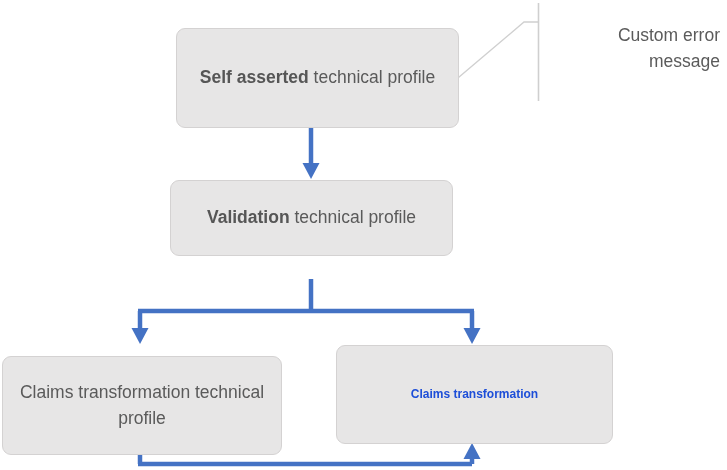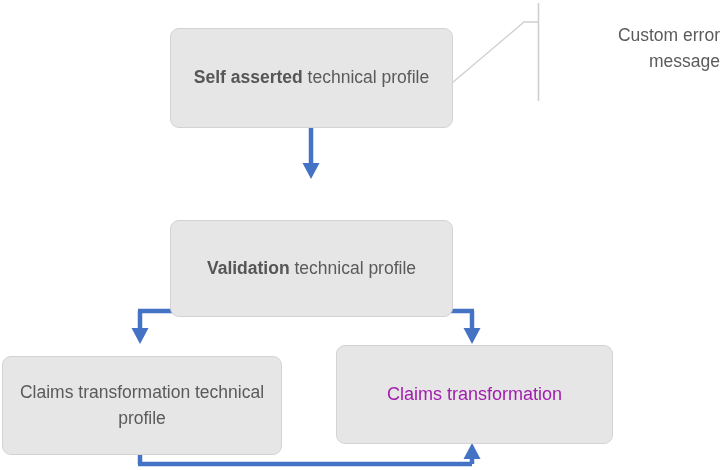--- a/index.html
+++ b/index.html
@@ -51,51 +51,50 @@
     width: 100%;
   }
   .bold-part {
     font-weight: bold;
     color: #565656;
   }
   .regular-part {
     font-weight: normal;
   }
   #node-self-asserted {
-    left: 170px;
+    left: 176px;
     top: 28px;
     width: 283px;
     height: 100px;
   }
   #node-validation {
     left: 170px;
     top: 180px;
     width: 283px;
-    height: 97px;
-    margin-top: 40px;
+    height: 76px;
   }
   #node-claims-transform-tech {
     left: 2px;
     top: 356px;
     width: 280px;
     height: 99px;
   }
   #node-claims-transform {
     left: 336px;
     top: 345px;
     width: 277px;
     height: 99px;
   }
   #node-claims-transform-tech .txt {
     font-weight: normal;
   }
   #node-claims-transform .txt {
-    font-weight: normal;
-    color: #a21caf;
-    font-size: 18px;
+    font-weight: bold;
+    color: #1d4ed8;
+    font-size: 12px;
   }
   #callout-label {
     position: absolute;
     left: 552px;
     top: 22px;
     width: 168px;
     text-align: right;
     color: #5B5B5B;
     font-size: 17.5px;
     line-height: 1.5;

